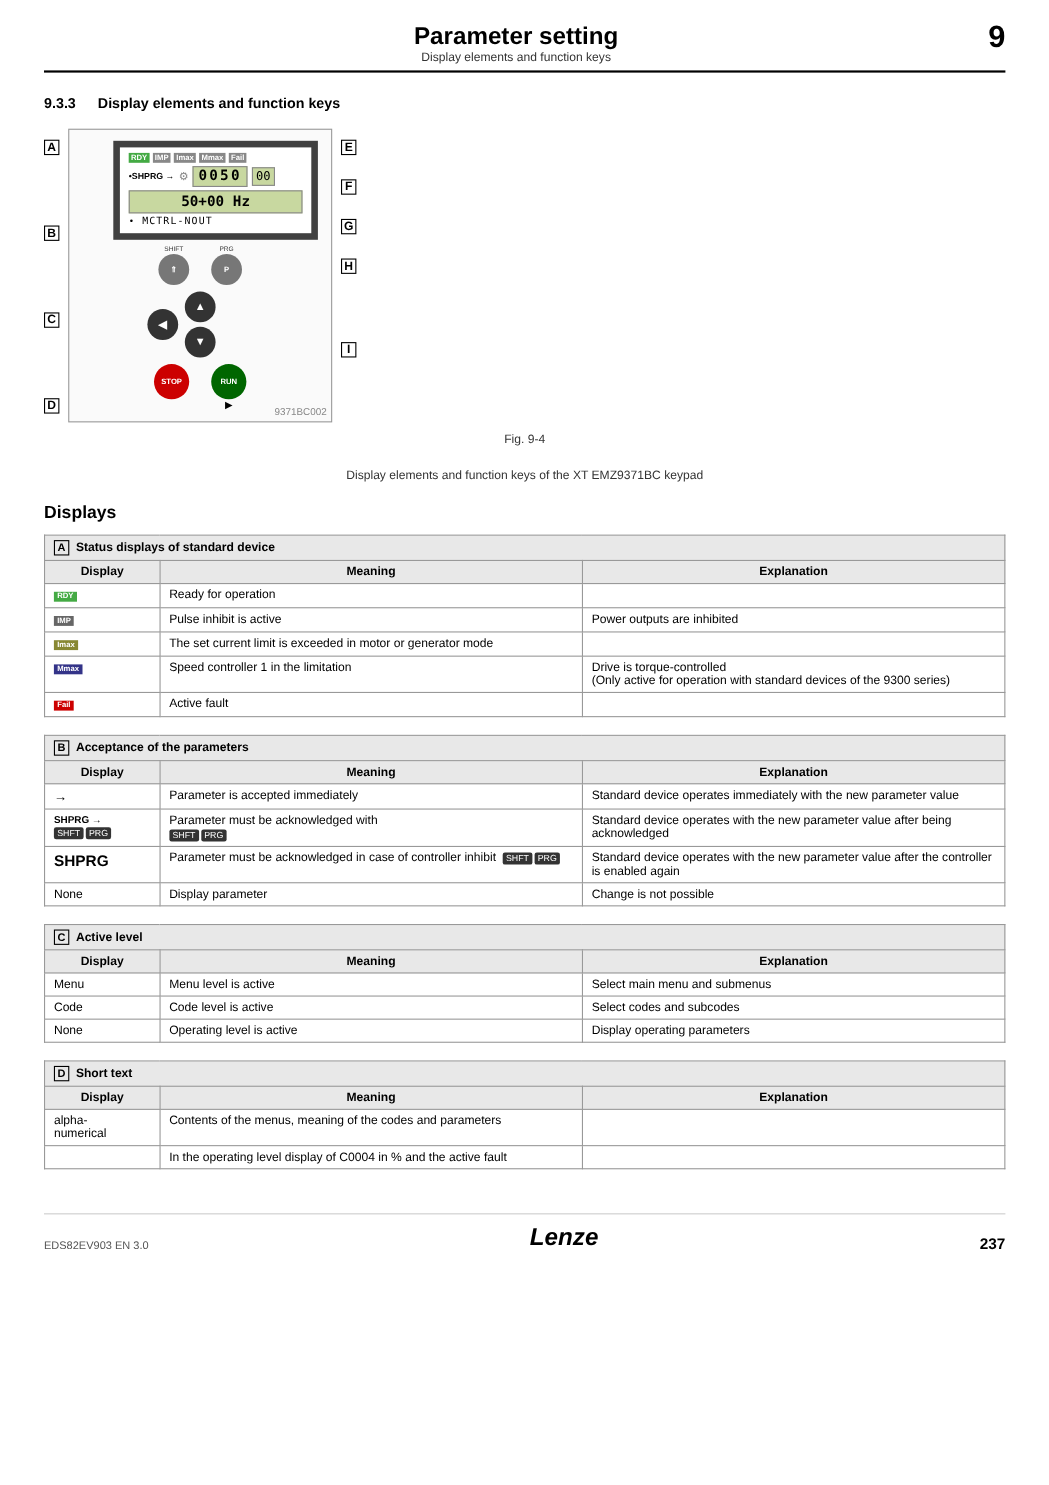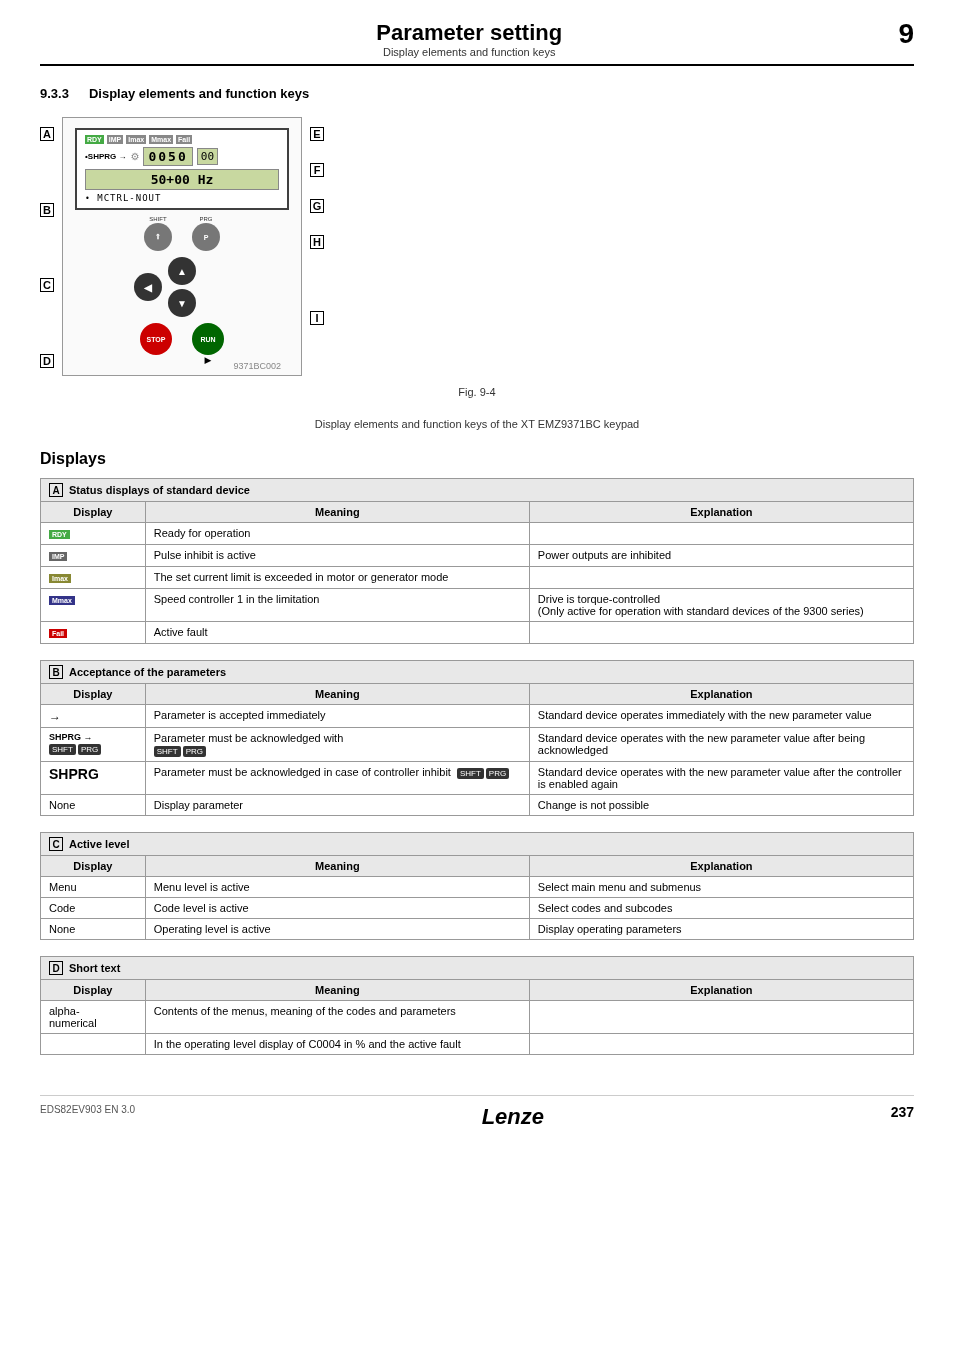--- a/index.html
+++ b/index.html
@@ -224,21 +224,21 @@
       width: 14px;
       height: 14px;
       font-size: 10px;
       font-weight: bold;
     }
 
     
     .page-footer {
       display: flex;
       justify-content: space-between;
-      align-items: flex-start;
+      align-items: flex-end;
       margin-top: 40px;
       border-top: 1px solid #ccc;
       padding-top: 8px;
     }
     .footer-left {
       font-size: 10px;
       color: #555;
     }
     .footer-center {
       font-size: 22px;
@@ -275,21 +275,21 @@
 
     <div class="keypad-labels-left">
       <div class="keypad-label">A</div>
       <div class="keypad-label">B</div>
       <div class="keypad-label">C</div>
       <div class="keypad-label">D</div>
     </div>
 
     <div style="position:relative; border:1px solid #999; padding:10px 12px; background:#fafafa; width:240px;">
 
-      <div style="border:2px solid #404040; padding:5px 8px; margin-bottom:6px; background:#fff;">
+      <div style="border:6px solid #404040; padding:5px 8px; margin-bottom:6px; background:#fff;margin-left:28px;">
 
         <div style="display:flex; gap:3px; margin-bottom:3px; align-items:center;">
           <span class="indicator rdy">RDY</span>
           <span class="indicator imp">IMP</span>
           <span class="indicator imax">Imax</span>
           <span class="indicator mmax">Mmax</span>
           <span class="indicator fail">Fail</span>
         </div>
 
         <div style="display:flex; align-items:center; gap:4px; margin-bottom:3px;">
@@ -340,21 +340,21 @@
             </div>
           </div>
           <div class="key-group">
             <div class="btn-key green" style="width:32px;height:32px;">
               <span style="font-size:7px;">RUN</span>
             </div>
             <div style="font-size:9px; text-align:right;">▶</div>
           </div>
         </div>
       </div>
-      <div class="fig-ref-num" style="position:absolute; right:20px; bottom:4px;">9371BC002</div>
+      <div class="fig-ref-num" style="position:absolute; right:4px; bottom:4px;">9371BC002</div>
     </div>
 
     <div class="keypad-labels-right">
       <div class="right-label-item">
         <div class="keypad-label">E</div>
       </div>
       <div class="right-label-item">
         <div class="keypad-label">F</div>
       </div>
       <div class="right-label-item">

